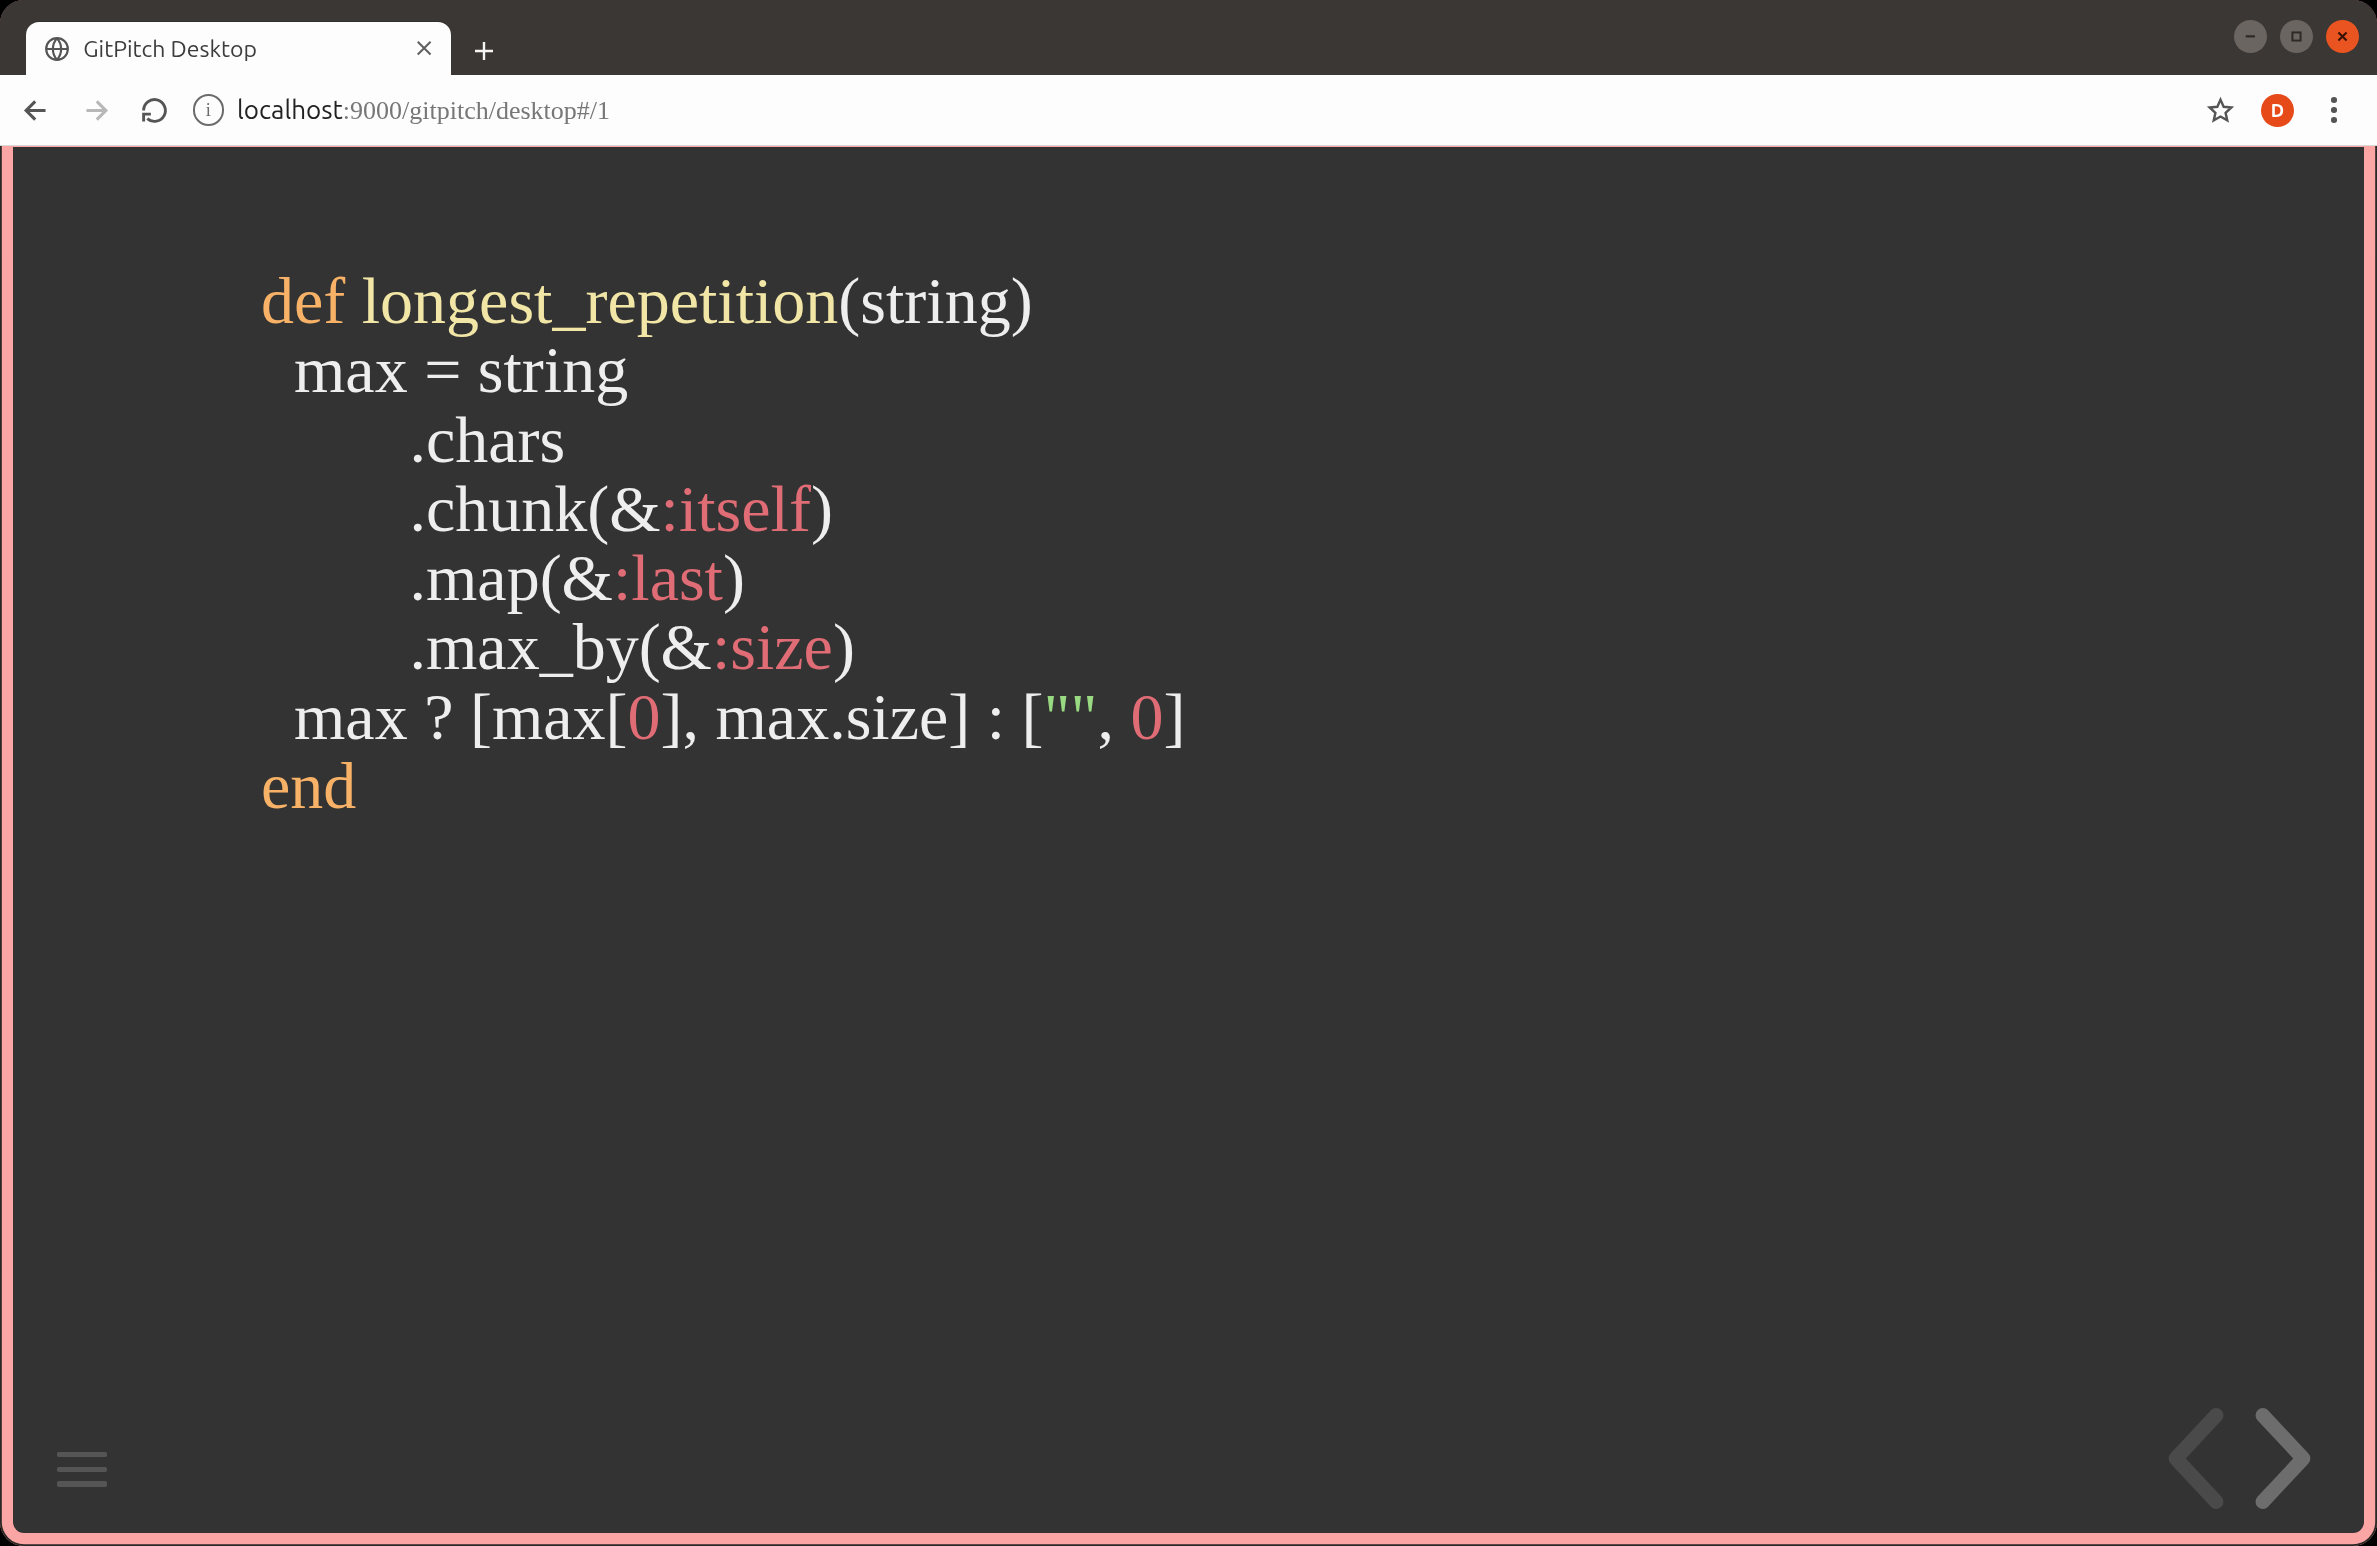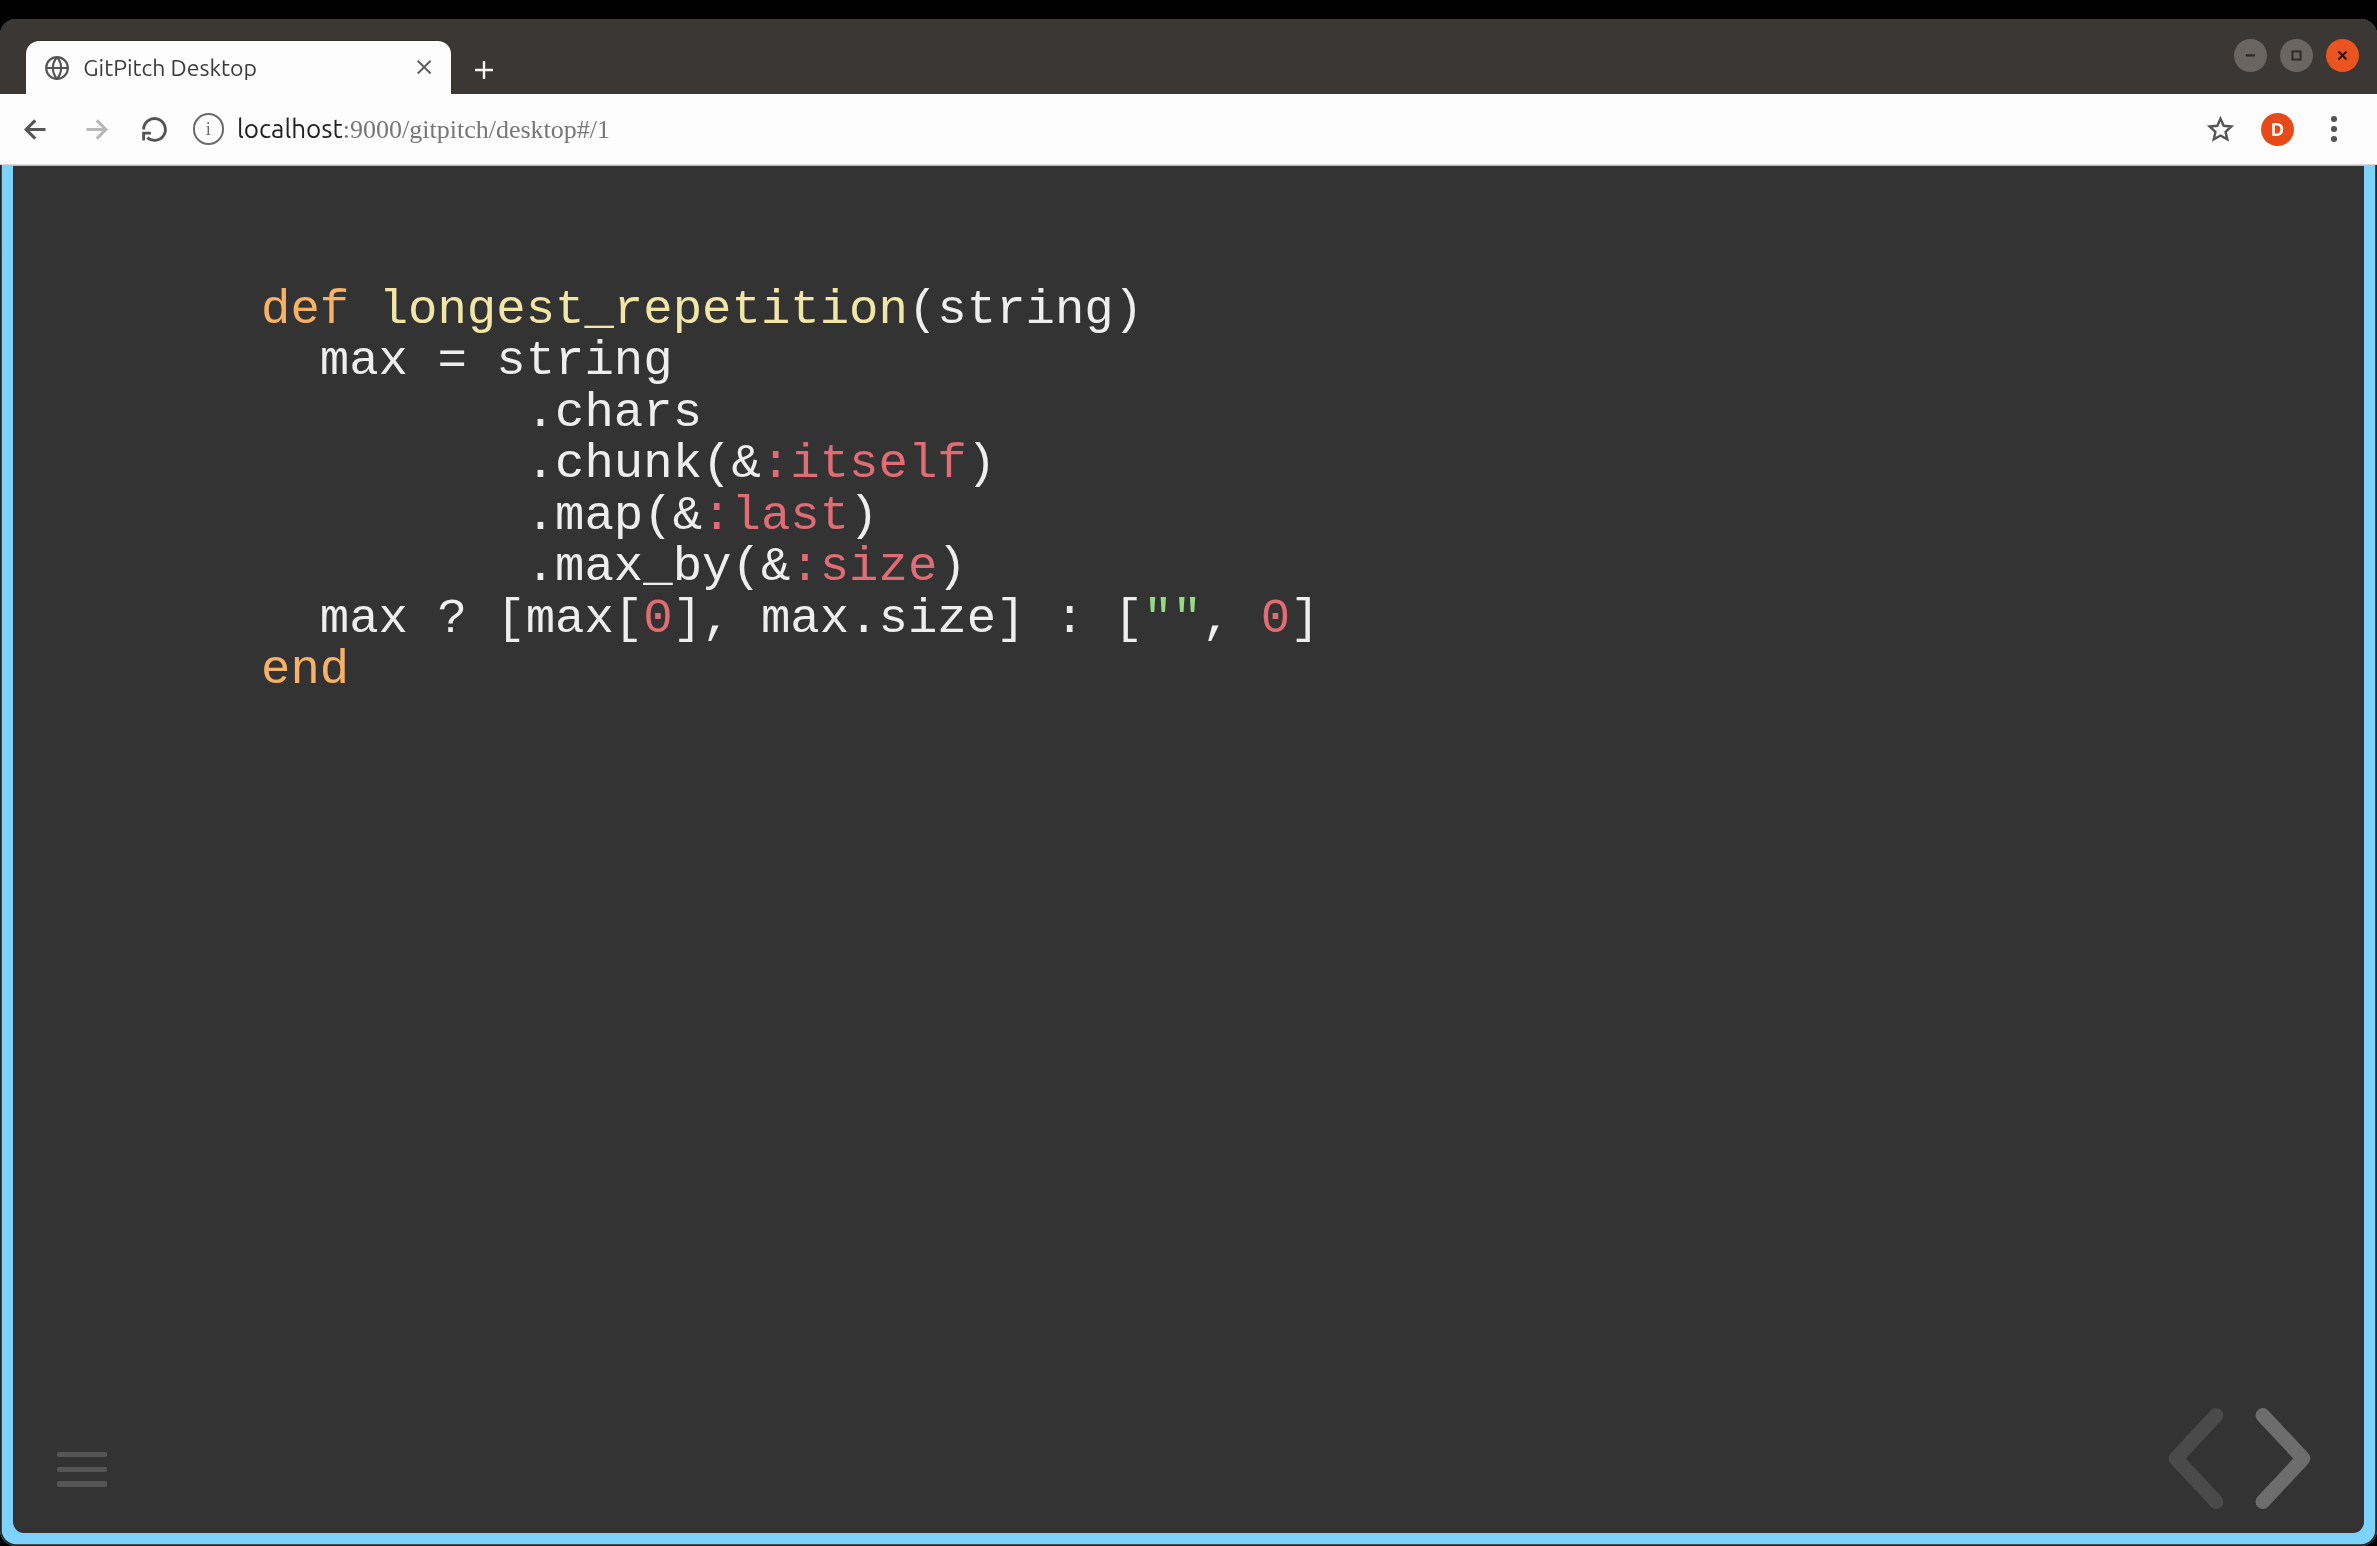--- a/index.html
+++ b/index.html
@@ -8,25 +8,24 @@
     width: 2377px;
     height: 1547px;
     font-family: "Ubuntu", "DejaVu Sans", sans-serif;
     background: #000;
     overflow: hidden;
   }
 
   .window {
     position: absolute;
     inset: 0;
-    border-radius: 16px;
-    background: #7dd3fc;
+    border-radius: 24px;
+    background: #fca5a5;
     box-shadow: inset 0 0 0 1.8px #2a2724;
     overflow: hidden;
-    margin-top: 19px;
   }
 
   
   .tabstrip {
     height: 75px;
     background: #3b3734;
     display: flex;
     align-items: flex-end;
     padding: 0 16.5px 0 26px;
     position: relative;
@@ -152,22 +151,22 @@
   .slide-title {
     text-align: center;
     font-family: "Fira Code","Roboto Mono","DejaVu Sans Mono",monospace;
     color: #8c8c8c;
     font-size: 37px;
     letter-spacing: 0.9px;
     margin-top: 57px;
   }
   .code {
     margin: 119px 0 0 248px;
-    font-family: Liberation Mono, monospace;
-    font-size: 49px;
+    font-family: Liberation Serif, serif;
+    font-size: 66px;
     line-height: 1.05;
     white-space: pre;
     color: #eeeeee;
   }
   .kw   { color: #f7b267; } 
   .fn   { color: #f2e6a7; } 
   .sym  { color: #e06c75; } 
   .num  { color: #e06c75; }
   .str  { color: #98d982; } 
   .punc { color: #eeeeee; }

